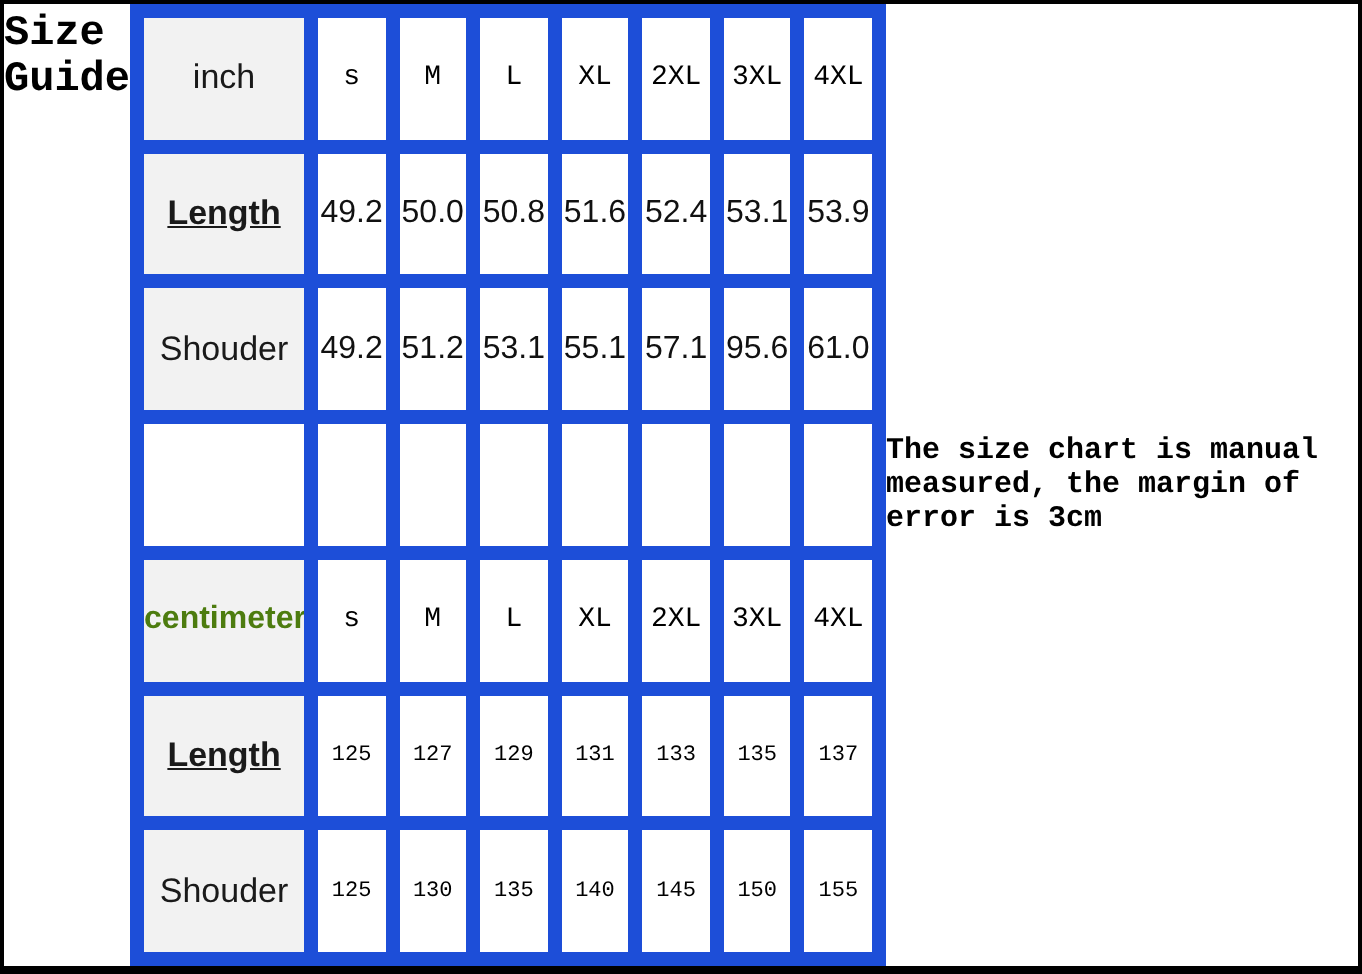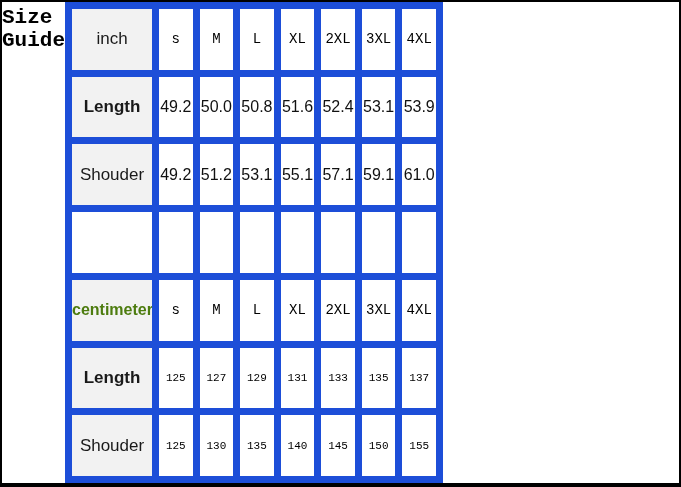--- a/index.html
+++ b/index.html
@@ -43,21 +43,21 @@
     padding: 0;
     overflow: hidden;
     white-space: nowrap;
   }
   col.c-first { width: 87px; }
 
   .c-gray { background: #f2f2f2; }
 
   .t-sans { font-family: "Liberation Sans", sans-serif; }
   .t-mono { font-family: "Liberation Mono", "DejaVu Sans Mono", monospace; }
-  .bold   { font-weight: bold; }
+  .bold   { font-weight: bold; text-decoration: underline; }
 
   .fs-label { font-size: 17px; color: #1a1a1a; }
   .fs-unit-cm { font-size: 16px; color: #4d7c0f; font-weight: bold; }
   .fs-sizehead { font-size: 14px; }
   .fs-inchval { font-size: 16px; color: #111; }
   .fs-cmval { font-size: 11px; }
 
   .footer-bar {
     flex: 1 1 auto;
     display: flex;
@@ -110,21 +110,21 @@
       <td class="t-sans fs-inchval">53.9</td>
     </tr>
 
     <tr>
       <td class="c-gray t-sans fs-label">Shouder</td>
       <td class="t-sans fs-inchval">49.2</td>
       <td class="t-sans fs-inchval">51.2</td>
       <td class="t-sans fs-inchval">53.1</td>
       <td class="t-sans fs-inchval">55.1</td>
       <td class="t-sans fs-inchval">57.1</td>
-      <td class="t-sans fs-inchval">59.1</td>
+      <td class="t-sans fs-inchval">95.6</td>
       <td class="t-sans fs-inchval">61.0</td>
     </tr>
 
     <tr>
       <td></td>
       <td></td>
       <td></td>
       <td></td>
       <td></td>
       <td></td>
@@ -160,14 +160,15 @@
       <td class="t-mono fs-cmval">130</td>
       <td class="t-mono fs-cmval">135</td>
       <td class="t-mono fs-cmval">140</td>
       <td class="t-mono fs-cmval">145</td>
       <td class="t-mono fs-cmval">150</td>
       <td class="t-mono fs-cmval">155</td>
     </tr>
   </tbody>
     </table>
 
+  <div class="footer-bar">The size chart is manual measured, the margin of error is 3cm</div>
 
 </div>
 
 </body></html>

